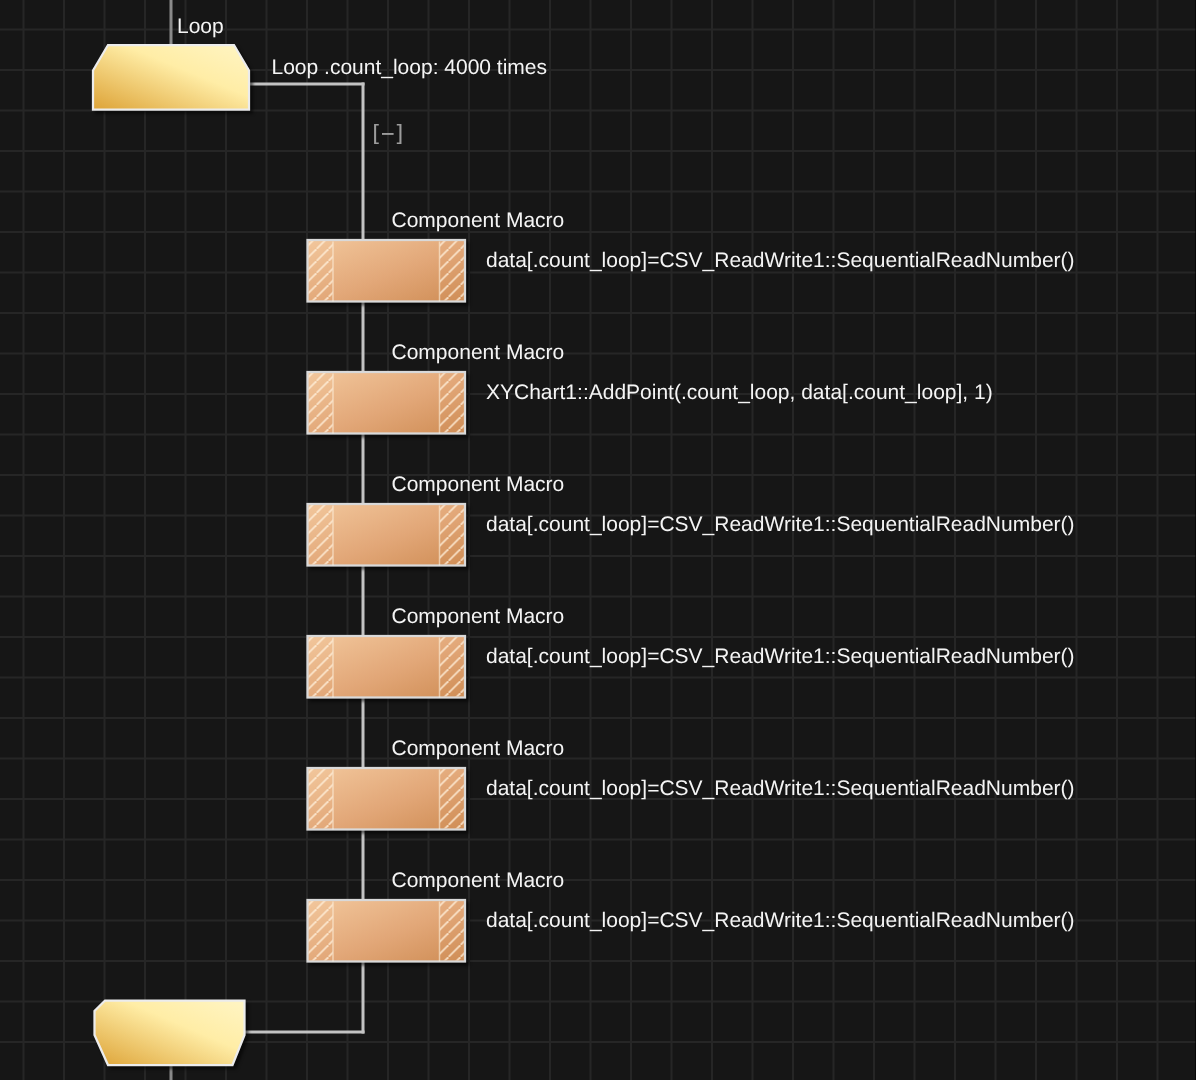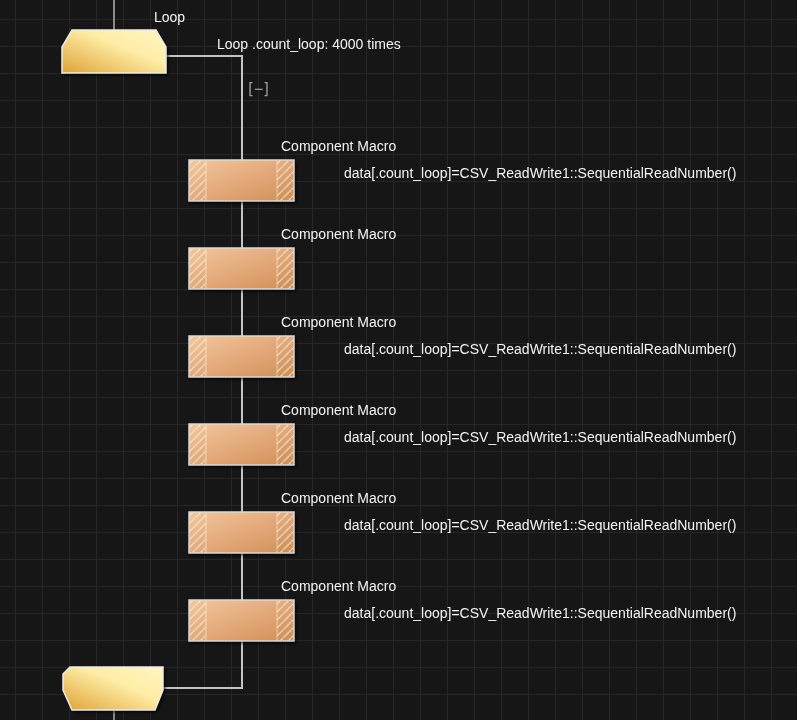--- a/index.html
+++ b/index.html
@@ -23,37 +23,36 @@
     background-position:0 19px, 15px 0;
     font-family:"Liberation Sans", sans-serif;
     color:var(--text);
   }
   .txt{
     position:absolute;
     font-size:14px;
     line-height:17px;
     white-space:nowrap;
     z-index:4;
-    margin-left:36px;
   }
   .line{position:absolute;z-index:1;}
   .line.spine, .line.elbow{background:var(--connector);}
   .line.entry, .line.exit{background:var(--entry-exit-line);}
   .shape{position:absolute;z-index:3;filter:drop-shadow(2px 2px 1px rgba(0,0,0,0.55));}
   .block-svg{position:absolute;z-index:3;filter:drop-shadow(2px 2px 1px rgba(0,0,0,0.55));}
   .collapse{
     position:absolute;
     left:246px;top:80px;
     z-index:4;
     font-family:"DejaVu Sans Mono", monospace;
     font-size:15px;
     color:#9c9c9c;
     letter-spacing:-1px;
   }
-  .row{position:absolute;left:0;width:683px;height:88px;}
+  .row{position:absolute;left:16px;width:683px;height:88px;}
   .row .block-title{left:245px;top:0;}
   .row .block-code{left:308px;top:27px;}
   .row .block-svg{left:187px;top:20px;}
   .hidden-defs{position:absolute;width:0;height:0;}
 </style>
 </head>
 <body>
 
 <svg class="hidden-defs" aria-hidden="true">
   <defs>
@@ -103,20 +102,21 @@
 
   <div class="row" style="top:226px;">
     <div class="txt block-title">Component Macro</div>
     <svg class="block-svg" width="110" height="46" viewBox="0 0 110 46">
       <rect x="2" y="2" width="105" height="41" fill="url(#blockGrad)" stroke="#d9d9d9" stroke-width="1.5"></rect>
       <rect x="2.75" y="2.75" width="16" height="39.5" fill="url(#hatch)"></rect>
       <rect x="90.25" y="2.75" width="16" height="39.5" fill="url(#hatch)"></rect>
       <line x1="19" y1="3" x2="19" y2="43" stroke="rgba(255,245,230,0.55)"></line>
       <line x1="90" y1="3" x2="90" y2="43" stroke="rgba(255,245,230,0.55)"></line>
     </svg>
+    <div class="txt block-code">XYChart1::AddPoint(.count_loop, data[.count_loop], 1)</div>
   </div>
 
   <div class="row" style="top:314px;">
     <div class="txt block-title">Component Macro</div>
     <svg class="block-svg" width="110" height="46" viewBox="0 0 110 46">
       <rect x="2" y="2" width="105" height="41" fill="url(#blockGrad)" stroke="#d9d9d9" stroke-width="1.5"></rect>
       <rect x="2.75" y="2.75" width="16" height="39.5" fill="url(#hatch)"></rect>
       <rect x="90.25" y="2.75" width="16" height="39.5" fill="url(#hatch)"></rect>
       <line x1="19" y1="3" x2="19" y2="43" stroke="rgba(255,245,230,0.55)"></line>
       <line x1="90" y1="3" x2="90" y2="43" stroke="rgba(255,245,230,0.55)"></line>

